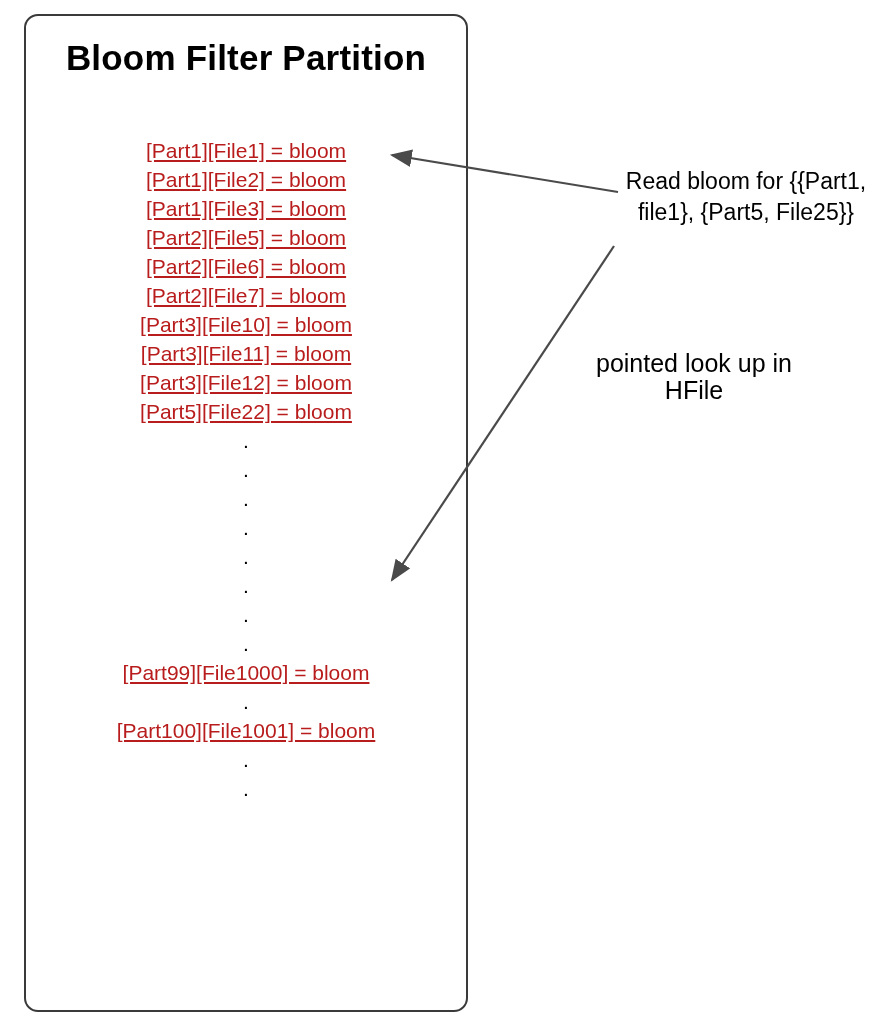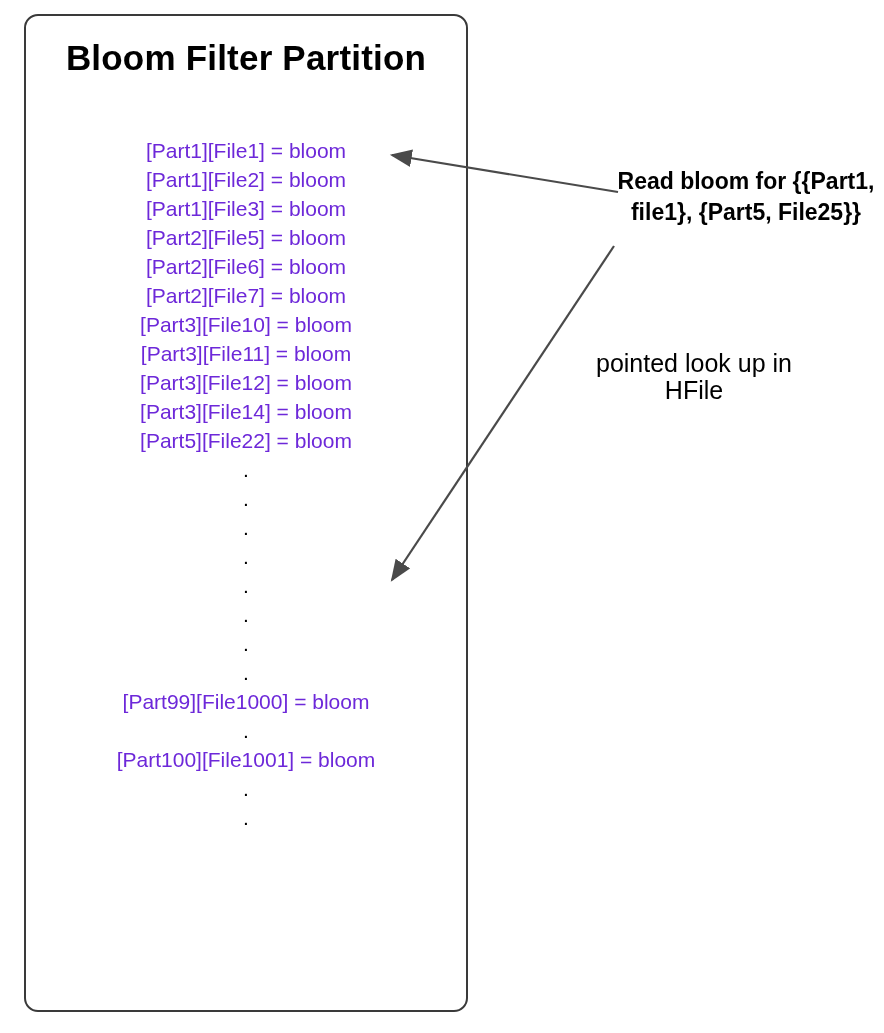--- a/index.html
+++ b/index.html
@@ -53,38 +53,39 @@
   .entry-list {
     position: absolute;
     left: 24px;
     top: 136px;
     width: 444px;
     text-align: center;
   }
   .entry {
     font-size: 21px;
     line-height: 29px;
-    color: #6d28d9;
+    color: #b91c1c;
     white-space: pre;
+    text-decoration: underline;
   }
   .dot-row {
     font-size: 21px;
     line-height: 29px;
     color: #000000;
     letter-spacing: 0;
   }
 
   
   .callout-read {
     position: absolute;
     left: 612px;
     top: 166px;
     width: 268px;
     font-size: 23px;
-    font-weight: bold;
+    font-weight: normal;
     line-height: 31px;
     color: #000000;
     text-align: center;
   }
 
   .callout-pointed {
     position: absolute;
     left: 574px;
     top: 350px;
     width: 240px;
@@ -116,21 +117,20 @@
   <div class="entry-list">
     <div class="entry">[Part1][File1] = bloom</div>
     <div class="entry">[Part1][File2] = bloom</div>
     <div class="entry">[Part1][File3] = bloom</div>
     <div class="entry">[Part2][File5] = bloom</div>
     <div class="entry">[Part2][File6] = bloom</div>
     <div class="entry">[Part2][File7] = bloom</div>
     <div class="entry">[Part3][File10] = bloom</div>
     <div class="entry">[Part3][File11] = bloom</div>
     <div class="entry">[Part3][File12] = bloom</div>
-    <div class="entry">[Part3][File14] = bloom</div>
     <div class="entry">[Part5][File22] = bloom</div>
 
     <div class="dot-row" style="white-space: pre-line;">.
 .
 .
 .
 .
 .
 .
 .</div>

